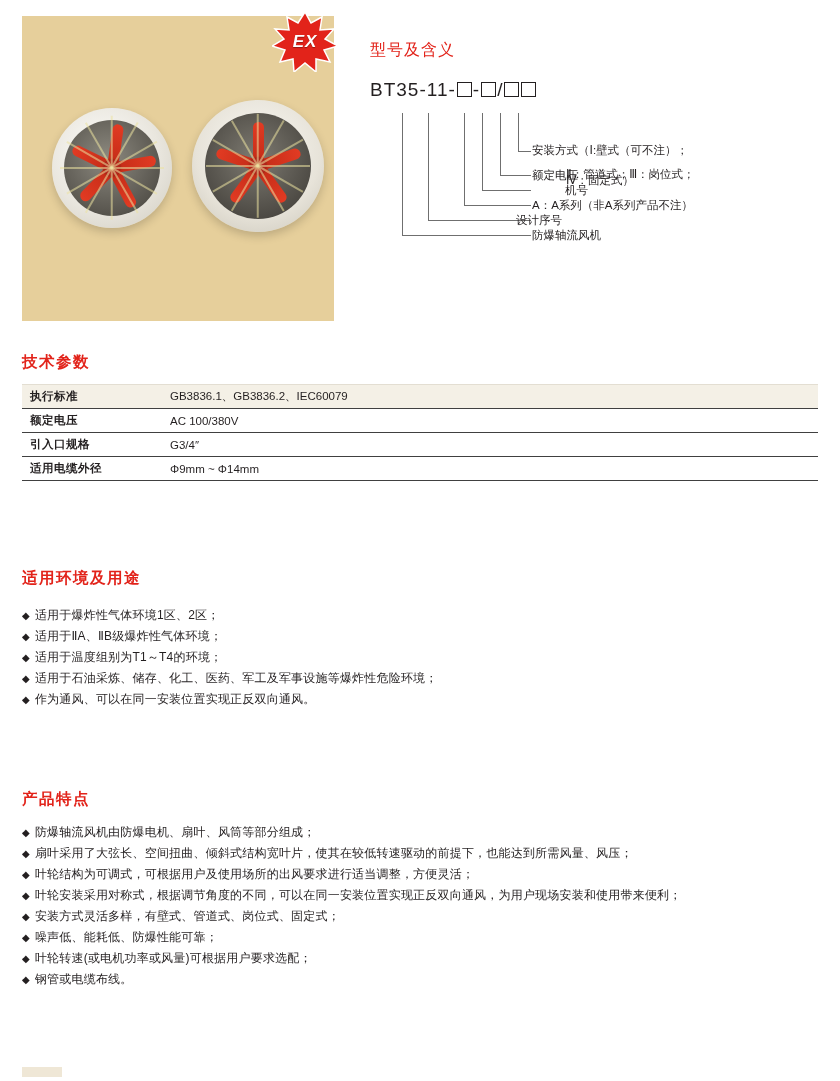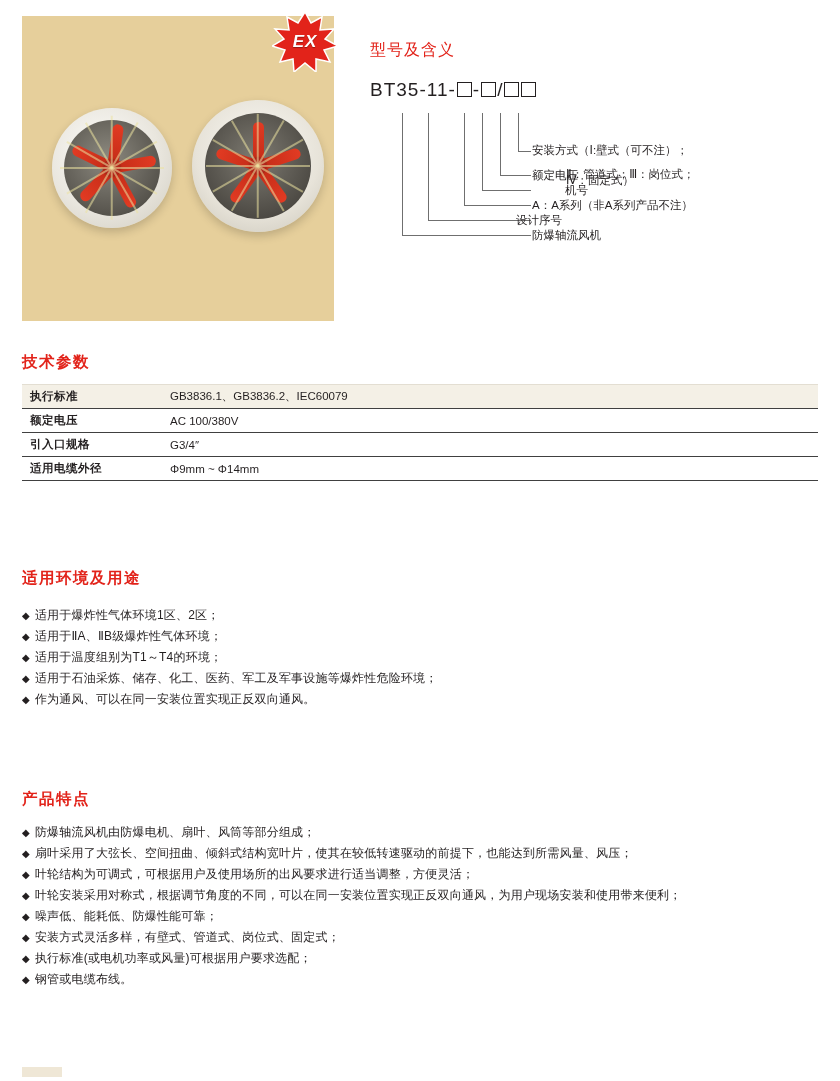--- a/index.html
+++ b/index.html
@@ -317,21 +317,21 @@
     <div class="li"><span class="dia">◆</span><span>适用于石油采炼、储存、化工、医药、军工及军事设施等爆炸性危险环境；</span></div>
     <div class="li"><span class="dia">◆</span><span>作为通风、可以在同一安装位置实现正反双向通风。</span></div>
   </div>
 
   <div class="sec-title" style="left:22px; top:789px;">产品特点</div>
   <div class="bullets" style="top:822px;">
     <div class="li"><span class="dia">◆</span><span>防爆轴流风机由防爆电机、扇叶、风筒等部分组成；</span></div>
     <div class="li"><span class="dia">◆</span><span>扇叶采用了大弦长、空间扭曲、倾斜式结构宽叶片，使其在较低转速驱动的前提下，也能达到所需风量、风压；</span></div>
     <div class="li"><span class="dia">◆</span><span>叶轮结构为可调式，可根据用户及使用场所的出风要求进行适当调整，方便灵活；</span></div>
     <div class="li"><span class="dia">◆</span><span>叶轮安装采用对称式，根据调节角度的不同，可以在同一安装位置实现正反双向通风，为用户现场安装和使用带来便利；</span></div>
+    <div class="li"><span class="dia">◆</span><span>安装方式灵活多样，有壁式、管道式、岗位式、固定式；</span></div>
     <div class="li"><span class="dia">◆</span><span>噪声低、能耗低、防爆性能可靠；</span></div>
-    <div class="li"><span class="dia">◆</span><span>安装方式灵活多样，有壁式、管道式、岗位式、固定式；</span></div>
-    <div class="li"><span class="dia">◆</span><span>执行标准(或电机功率或风量)可根据用户要求选配；</span></div>
+    <div class="li"><span class="dia">◆</span><span>叶轮转速(或电机功率或风量)可根据用户要求选配；</span></div>
     <div class="li"><span class="dia">◆</span><span>钢管或电缆布线。</span></div>
   </div>
 
   <div class="bottom-stub"></div>
 
 </div>
 
 </body></html>

